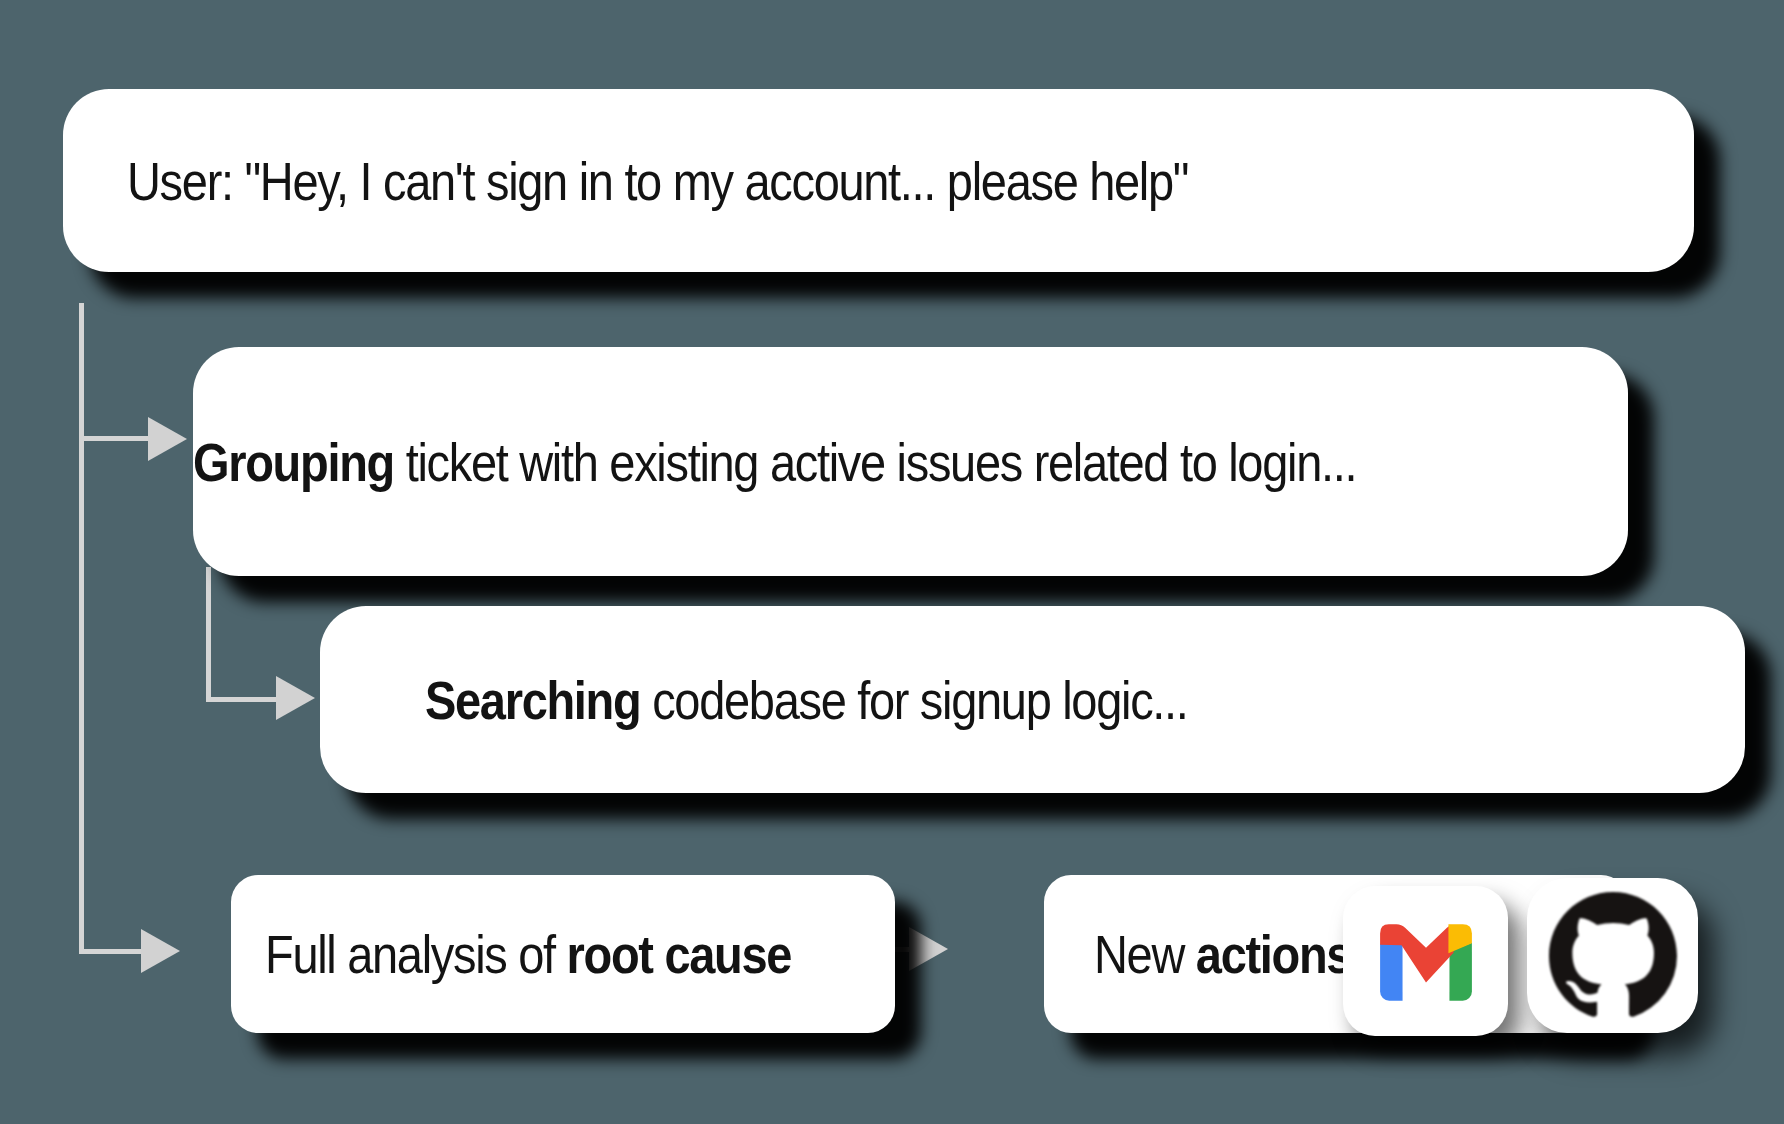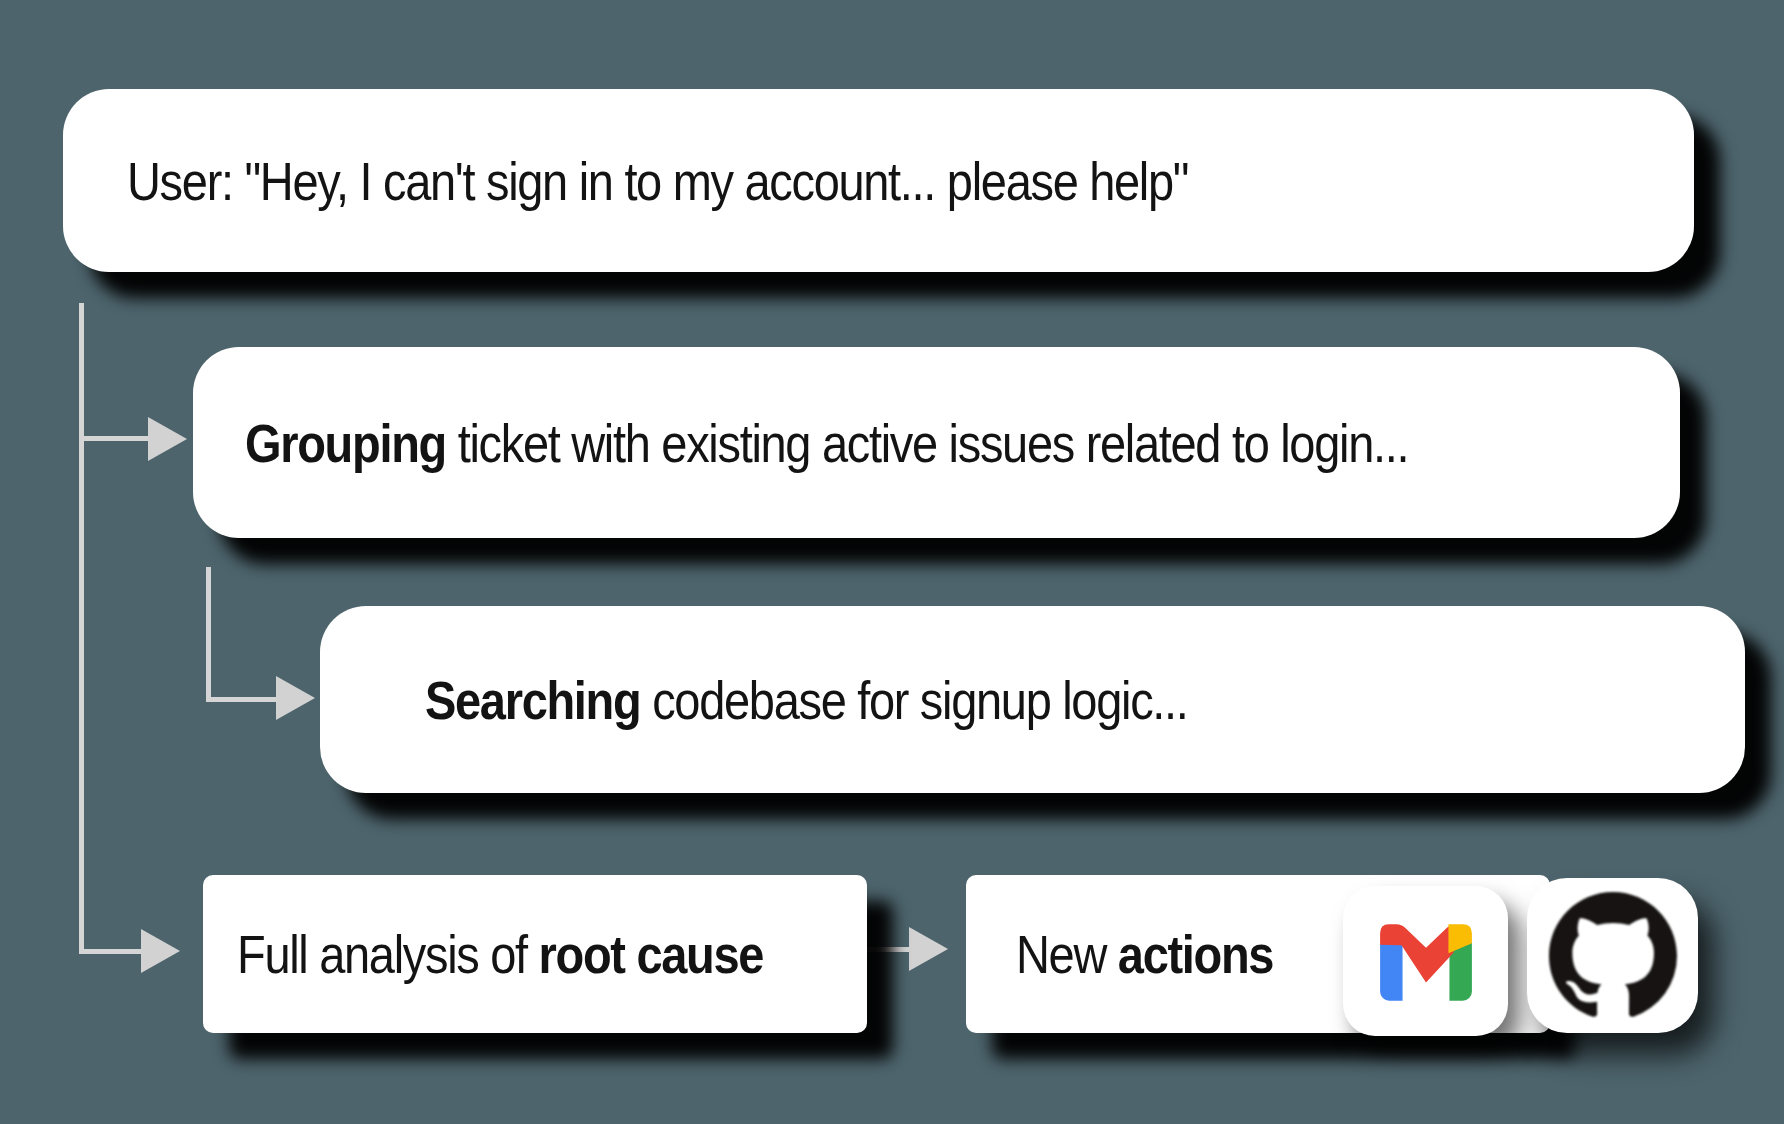--- a/index.html
+++ b/index.html
@@ -12,36 +12,36 @@
     font-family: "Liberation Sans", sans-serif;
   }
   .card {
     position: absolute;
     background: #ffffff;
     display: flex;
     align-items: center;
     box-shadow: 26px 26px 16px rgba(0,0,0,0.96);
   }
   .card.big { border-radius: 46px; }
-  .card.small { border-radius: 10px; }
+  .card.small { border-radius: 27px; margin-left: 28px; }
   .card-text {
     color: #131313;
     font-size: 54px;
     letter-spacing: -1.5px;
     white-space: nowrap;
     transform: scaleX(0.87);
     transform-origin: left center;
   }
   .card-text b { font-weight: 700; }
 
   #card-user      { left: 63px;  top: 89px;  width: 1567px; height: 183px; padding-left: 64px; }
-  #card-grouping  { left: 193px; top: 347px; width: 1435px; height: 191px; padding-left: 52px; }
+  #card-grouping  { left: 193px; top: 347px; width: 1435px; height: 229px; }
   #card-searching { left: 320px; top: 606px; width: 1320px; height: 187px; padding-left: 105px; }
   #card-analysis  { left: 203px; top: 875px; width: 630px;  height: 158px; padding-left: 34px; }
-  #card-actions   { left: 966px; top: 875px; width: 534px;  height: 158px; padding-left: 50px; }
+  #card-actions   { left: 1016px; top: 875px; width: 534px;  height: 158px; padding-left: 50px; }
 
   .tile {
     position: absolute;
     background: #ffffff;
     display: flex;
     align-items: center;
     justify-content: center;
   }
   #tile-gmail {
     left: 1343px; top: 886px; width: 165px; height: 150px;

